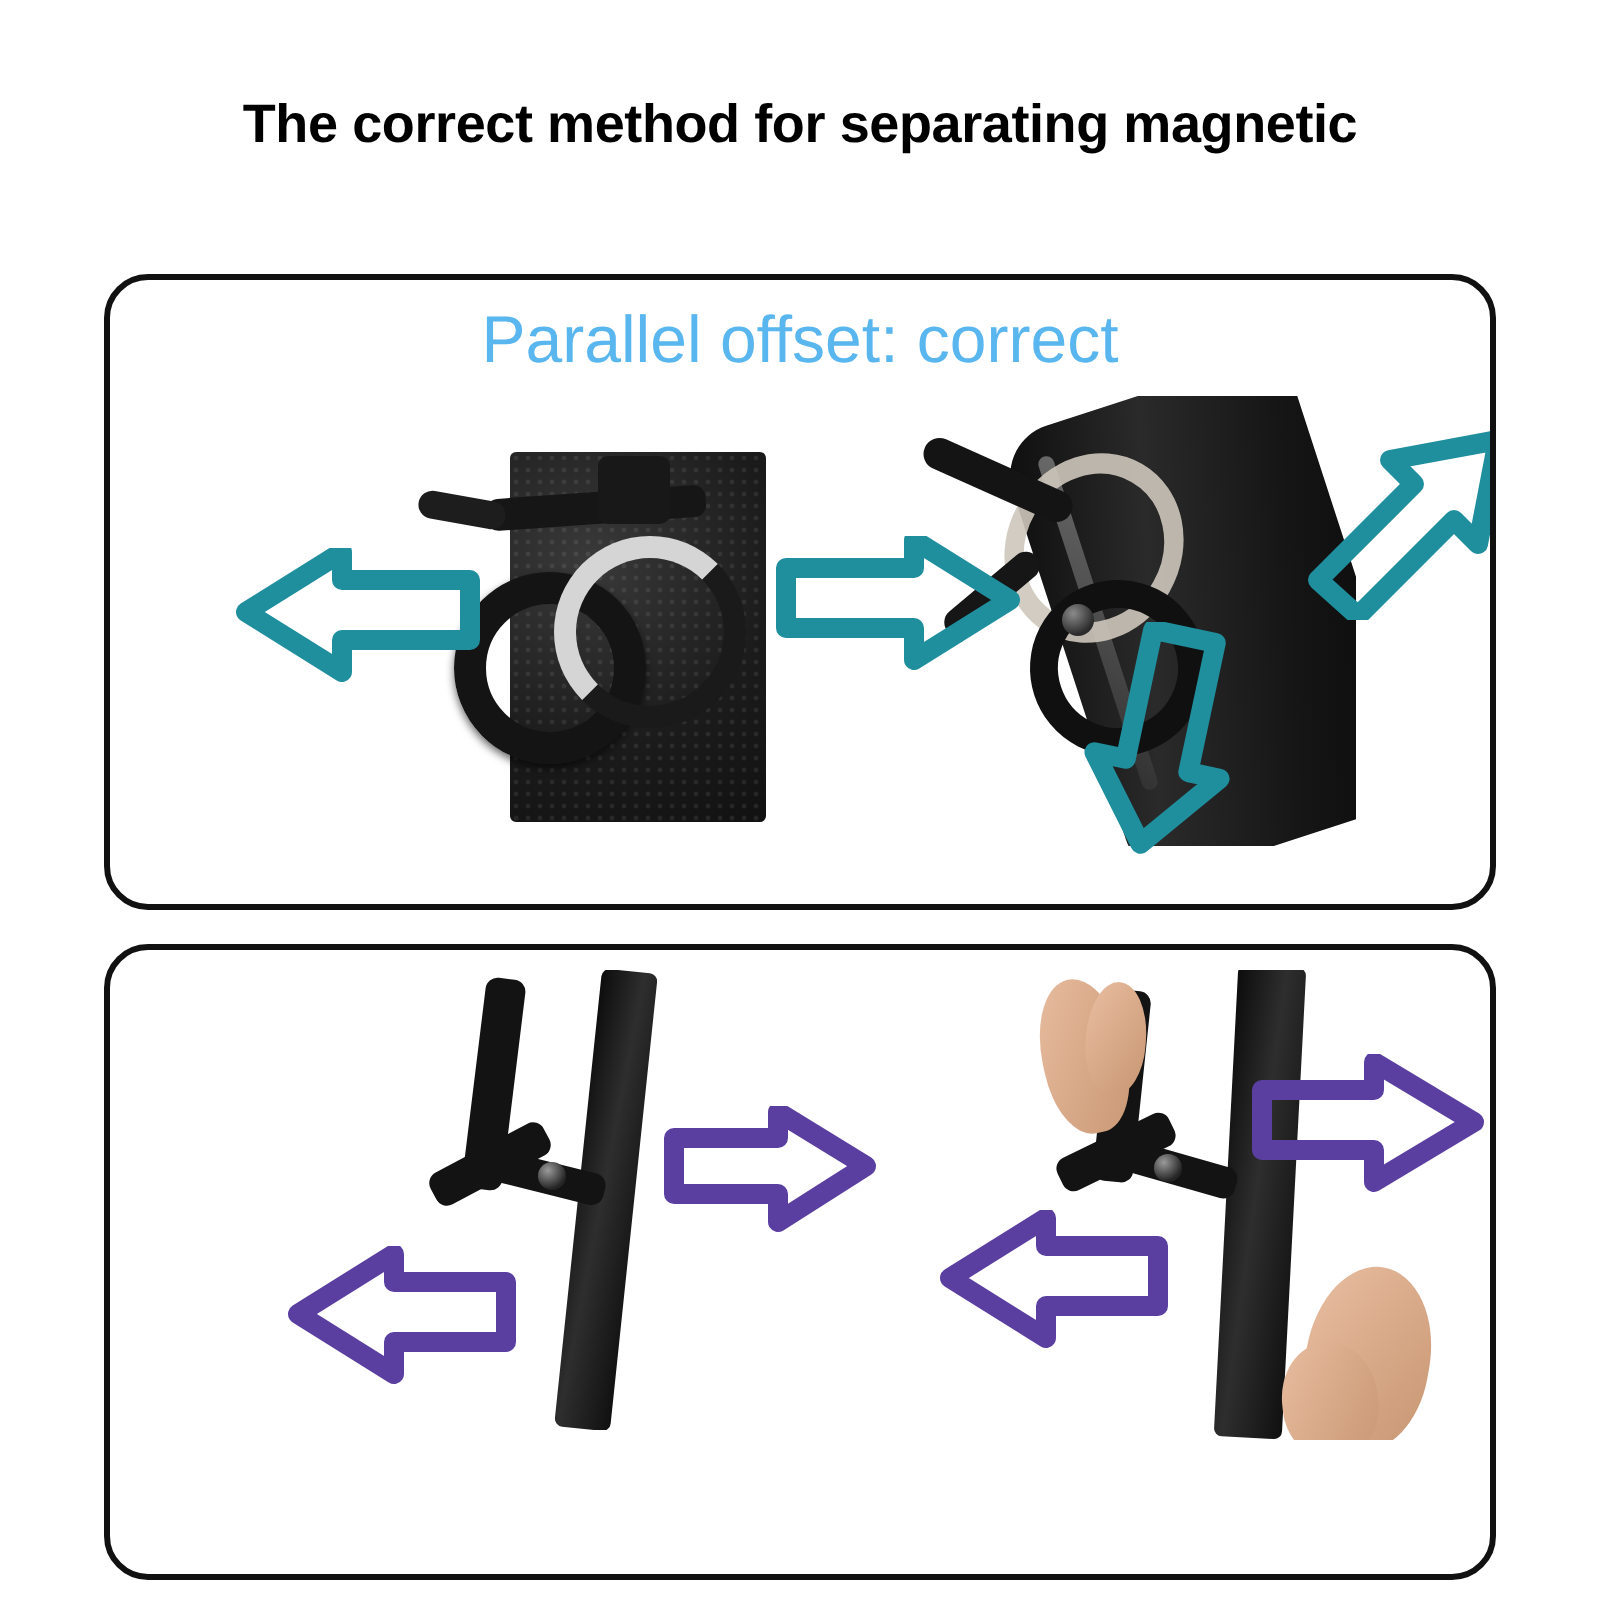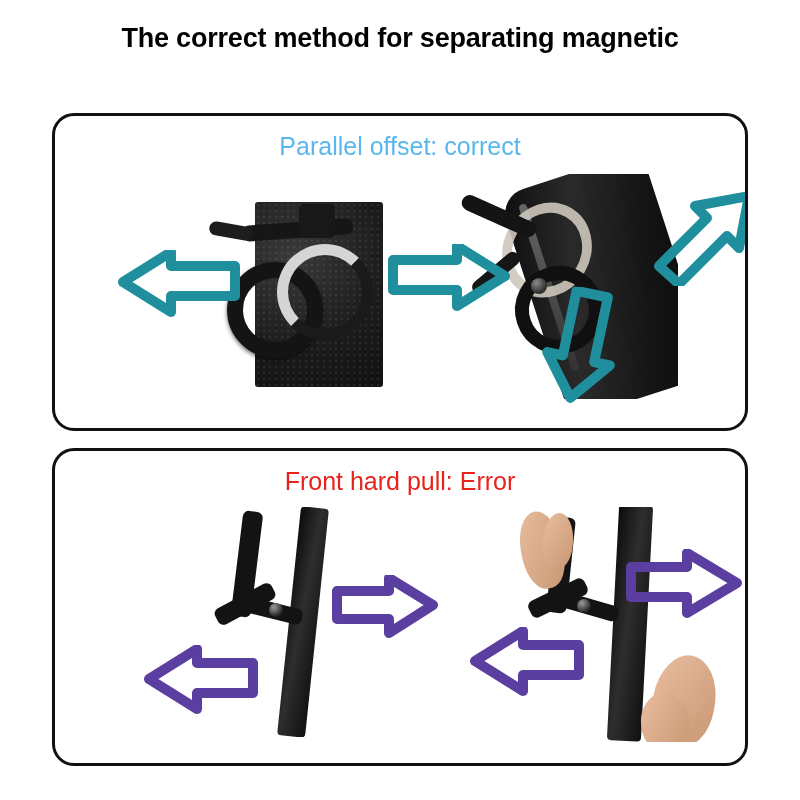--- a/index.html
+++ b/index.html
@@ -13,20 +13,21 @@
     font-family: "Liberation Sans", sans-serif;
     overflow: hidden;
     position: relative;
   }
   .page {
     width: 800px;
     height: 712px;
     position: relative;
     background: #ffffff;
     box-sizing: border-box;
+    margin-top: 24px;
   }
 
   
   .title {
     text-align: center;
     font-weight: bold;
     font-size: 27px;
     line-height: 33px;
     color: #000000;
     padding: 22px 40px 6px 40px;
@@ -50,21 +51,21 @@
   #panel-correct {
     top: 113px;
     height: 318px;
   }
   #panel-error {
     top: 448px;
     height: 318px;
   }
   .panel-label {
     text-align: center;
-    font-size: 25px;
+    font-size: 33px;
     line-height: 32px;
     padding-top: 14px;
     font-family: "Liberation Sans", sans-serif;
   }
   .label-correct { color: #59b6ef; }
   .label-error { color: #e8231c; }
 
   .panel-body {
     position: relative;
     width: 100%;
@@ -326,21 +327,20 @@
       </svg>
 
       <svg class="arrow" style="left:480px; top:125px;" width="96" height="120" viewBox="0 0 96 120">
         <path d="M30,6 L30,72 L14,72 L46,112 L78,72 L62,72 L62,6 Z" fill="none" stroke="#1f8f9e" stroke-width="10" stroke-linejoin="round" transform="rotate(12 46 60)"></path>
       </svg>
 
     </div>
   </div>
 
   <div class="panel" id="panel-error">
-    <div class="panel-label label-error">Front hard pull: Error</div>
 
     <div class="panel-body">
 
       <div class="photo" id="photo-pull-left">
         <div class="bar-phone" style="left:104px; top:0px; width:28px; height:230px; transform:rotate(6deg);"></div>
         <div class="mount-body" style="left:52px; top:4px; width:20px; height:106px; transform:rotate(7deg);"></div>
         <div class="mount-body" style="left:28px; top:88px; width:64px; height:18px; transform:rotate(-28deg);"></div>
         <div class="mount-body" style="left:60px; top:96px; width:58px; height:16px; transform:rotate(14deg);"></div>
         <div class="mount-screw" style="left:84px; top:96px;"></div>
       </div>

